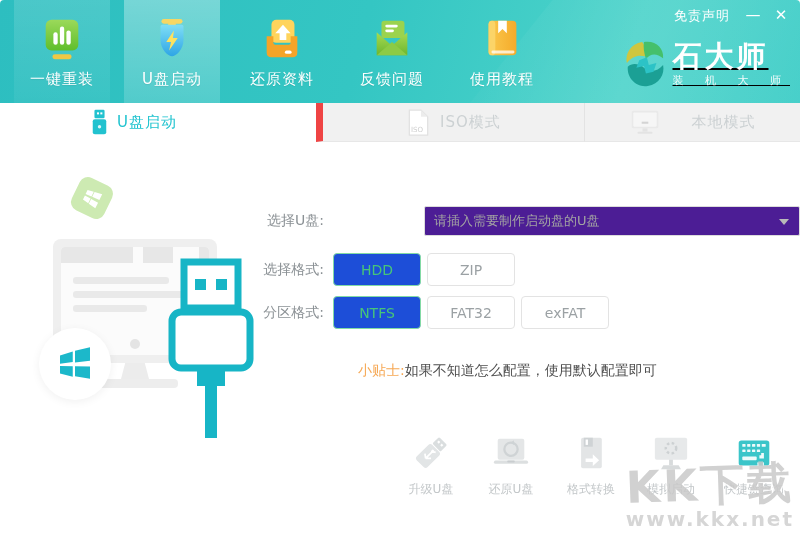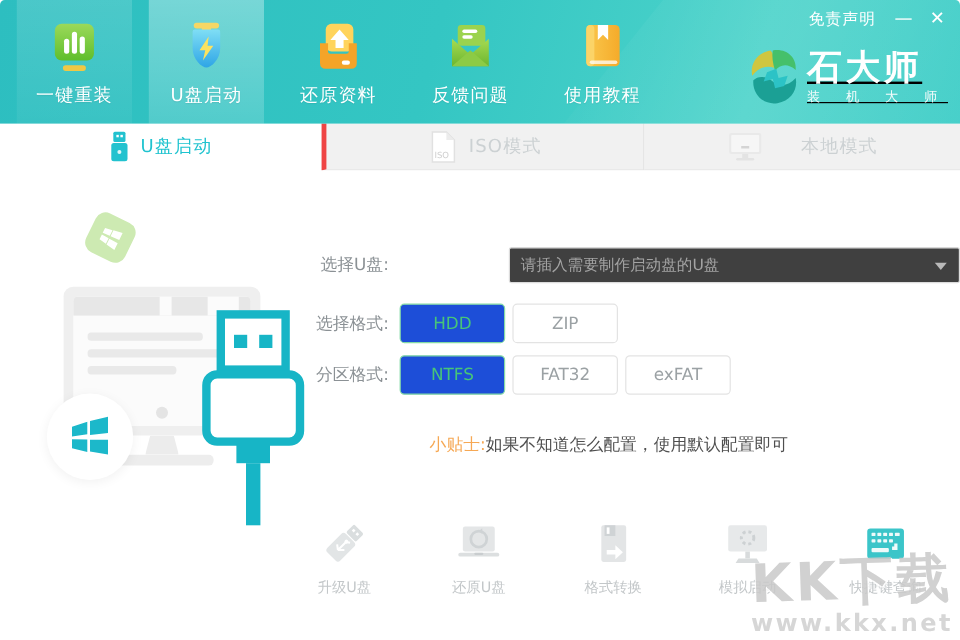--- a/index.html
+++ b/index.html
@@ -29,21 +29,21 @@
   .brand-mark { width:42px; height:48px; }
   .brand-name { color:#fff; font-size:29px; font-weight:bold; letter-spacing:3px; line-height:30px; white-space:nowrap; }
   .brand-sub { color:rgba(255,255,255,.92); font-size:11px; letter-spacing:9px; margin-top:2px; white-space:nowrap; }
 
   
   .tabs { display:flex; height:39px; background:#fff; }
   .tab { display:flex; align-items:center; justify-content:center; gap:9px; font-size:15px; cursor:pointer; }
   .tab .tab-txt { letter-spacing:1px; }
   .tab-active { flex:0 0 268px; background:#ffffff; color:#1fc3cf; }
   .tab-idle { background:#f1f1f1; color:#ccd1d3; border-bottom:1px solid #e7e7e7; }
-  .tab-iso { flex:0 0 269px; border-left:4px solid #ef4444; border-right:1px solid #e3e3e3; }
+  .tab-iso { flex:0 0 269px; border-left:7px solid #ef4444; border-right:1px solid #e3e3e3;margin-left:48px; }
   .tab-local { flex:1 1 auto;gap:32px; }
 
   
   .content { position:relative; height:391px; background:#ffffff; }
 
   
   .illus { position:absolute; left:0; top:0; width:300px; height:330px; pointer-events:none; }
   .il-tile { position:absolute; left:74px; top:38px; width:36px; height:36px; background:#cdeab2; border-radius:9px; transform:rotate(26deg); display:flex; align-items:center; justify-content:center; }
   .il-monitor { position:absolute; left:53px; top:97px; width:164px; height:124px; background:#efefef; border-radius:8px; }
   .il-screen { position:absolute; left:8px; top:8px; right:8px; bottom:8px; background:#fbfbfb; border-radius:4px; overflow:hidden; }
@@ -56,32 +56,32 @@
   .il-circle { position:absolute; left:39px; top:186px; width:72px; height:72px; background:#ffffff; border-radius:50%; box-shadow:0 2px 10px rgba(0,0,0,.06); display:flex; align-items:center; justify-content:center; }
   .il-plug { position:absolute; left:166px; top:116px; }
 
   
   .frm-row { position:absolute; left:0; width:100%; display:flex; align-items:center; }
   .frm-label { width:333px; text-align:right; padding-right:9px; color:#8b9195; font-size:14px; flex:0 0 333px; }
   .row-usb { top:64px; height:30px;justify-content:space-between; }
   .row-format { top:111px; height:33px; }
   .row-part { top:154px; height:33px; }
   .row-start { top:209px; height:40px; }
-  .select-box { position:relative; width:376px; height:30px; border:1px solid #dcdcdc; border-radius:2px; background:#404040; display:flex; align-items:center; cursor:pointer; }
+  .select-box { position:relative; width:376px; height:30px; border:1px solid #dcdcdc; border-radius:2px; background:#4c1d95; display:flex; align-items:center; cursor:pointer; }
   .select-text { padding-left:9px; font-size:13px; color:#a3a3a3; }
   .select-caret { position:absolute; right:10px; top:12px; width:0; height:0; border-left:5px solid transparent; border-right:5px solid transparent; border-top:6px solid #b9b9b9; }
   .opt-btn { width:88px; height:33px; margin-right:6px; border-radius:4px; font-size:14px; display:flex; align-items:center; justify-content:center; cursor:pointer; }
   .opt-on { background:#1d4ed8; border:1px solid #83daa5; color:#47c578; }
   .opt-off { background:#ffffff; border:1px solid #e3e3e3; color:#9ba1a4; }
   .start-btn { width:120px; height:40px; border-radius:20px; background:#ededed; color:#c9c9c9; font-size:15px; letter-spacing:2px; display:flex; align-items:center; justify-content:center; cursor:default; }
   .tip { margin-left:25px; font-size:14px; color:#4f4f4f; white-space:nowrap; }
   .tip-prefix { color:#f6a854; }
 
   
-  .utils { position:absolute; right:19px; top:292px; display:flex; z-index:1;gap:32px; }
+  .utils { position:absolute; right:3px; top:292px; display:flex; z-index:1; }
   .util-item { width:80px; display:flex; flex-direction:column; align-items:center; gap:9px; cursor:pointer; }
   .util-item.wide { width:86px; }
   .util-label { font-size:12px; color:#c3c7c9; white-space:nowrap; }
 
   
   .watermark { position:absolute; right:6px; bottom:2px; text-align:right; pointer-events:none; z-index:2; opacity:.85; }
   .wm-text { font-size:44px; font-weight:bold; color:#c9c9c9; letter-spacing:3px; line-height:44px; transform:rotate(-2deg); text-shadow:1px 1px 0 #ffffff, -1px 1px 0 #ffffff; }
   .wm-url { font-size:20px; font-weight:bold; color:#cfcfcf; letter-spacing:2px; margin-top:0px; }
 </style>
 </head>

